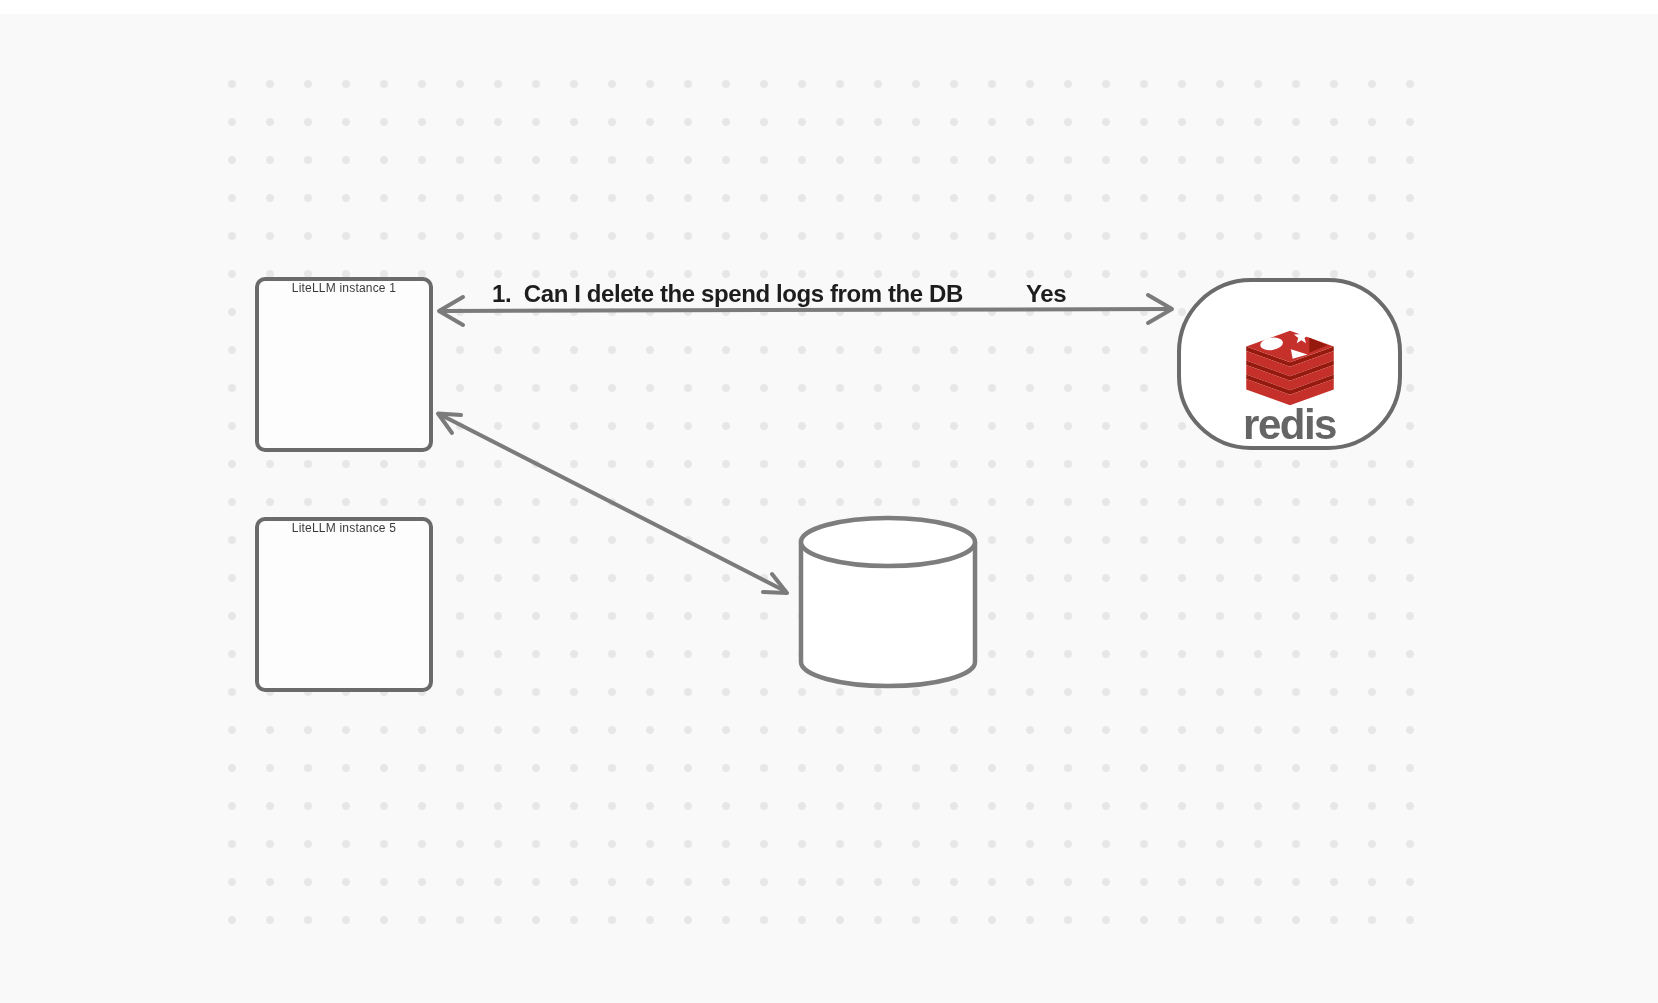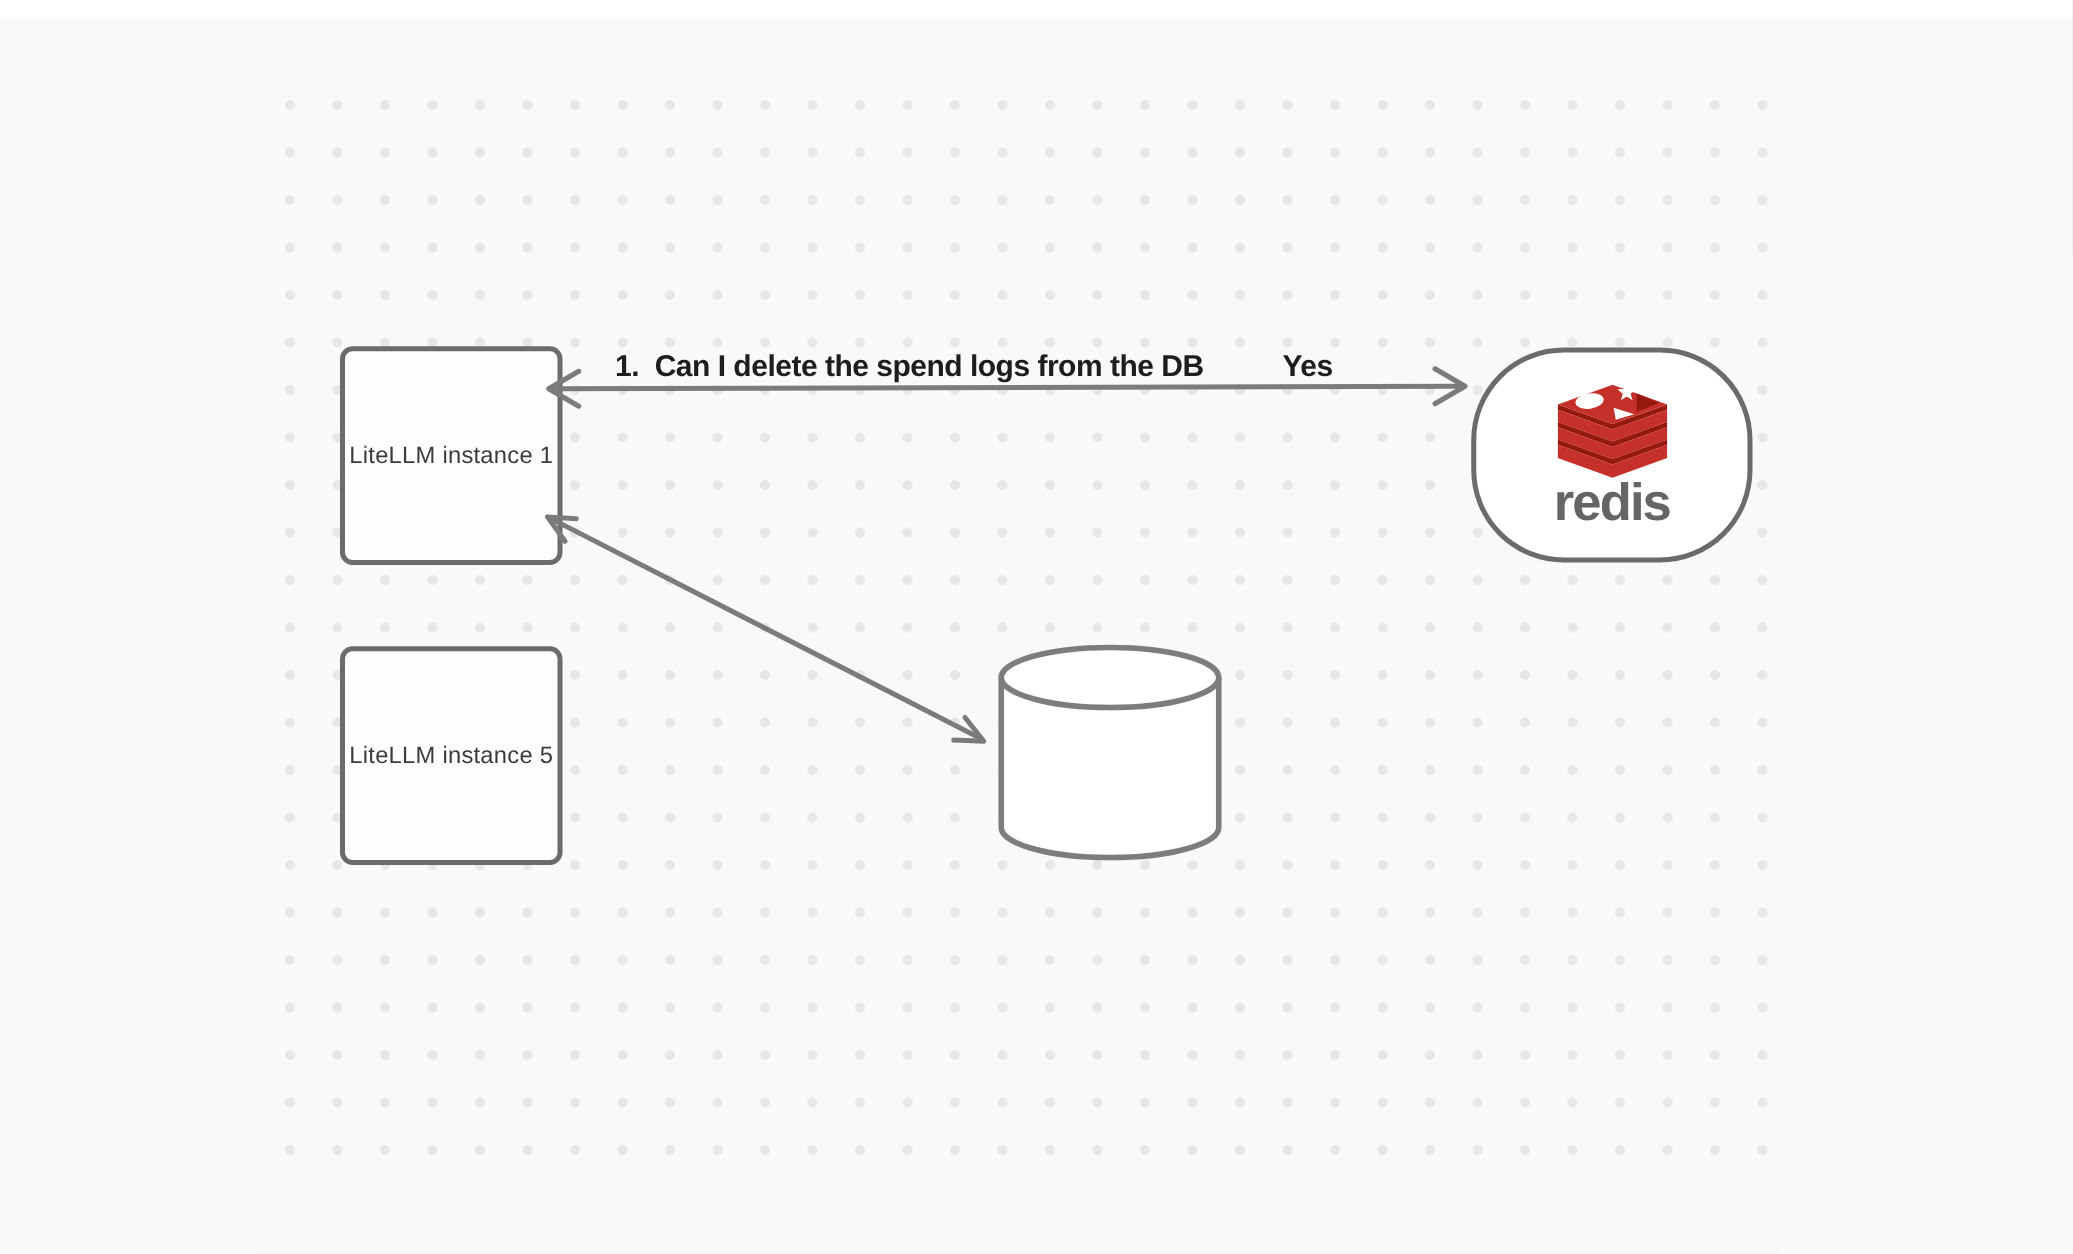--- a/index.html
+++ b/index.html
@@ -7,30 +7,30 @@
     position:relative;width:1658px;height:1003px;overflow:hidden;
     background:#f9f9f9;font-family:"Liberation Sans",sans-serif;
   }
   .strip{position:absolute;left:0;width:100%;background:#ffffff;}
   .dots{
     position:absolute;left:213px;top:65px;width:1205px;height:862px;
     background-image:radial-gradient(circle,#e7e7e7 3.5px,rgba(0,0,0,0) 4.5px);
     background-size:38px 38px;background-position:0 0;
   }
   .inst{
-    position:absolute;left:272px;width:178px;height:175px;box-sizing:border-box;
+    position:absolute;left:255px;width:178px;height:175px;box-sizing:border-box;
     background:#fdfdfd;border:4px solid #6b6b6b;border-radius:10px;
-    display:flex;align-items:center;justify-content:center;
-    color:#3b3b3b;font-size:19px;letter-spacing:.2px;
+    display:flex;justify-content:center;
+    color:#3b3b3b;font-size:12px;letter-spacing:.2px;
   }
   #inst1{top:277px}#inst2{top:517px}#inst3{top:757px}
   .redis-node{
     position:absolute;left:1177px;top:278px;width:225px;height:172px;box-sizing:border-box;
     background:#ffffff;border:4px solid #6b6b6b;border-radius:74px;
-    display:flex;flex-direction:column;align-items:center;justify-content:center;
+    display:flex;flex-direction:column;align-items:center;justify-content:flex-end;
   }
   .redis-word{
     font-size:42px;font-weight:700;color:#656565;letter-spacing:-1.5px;
     line-height:1;margin-top:-2px;
   }
   .db-node{position:absolute;left:797px;top:514px;width:182px;height:176px;}
   .db-inner{
     position:absolute;left:8px;top:62px;width:166px;height:84px;
     display:flex;align-items:center;justify-content:center;
   }

